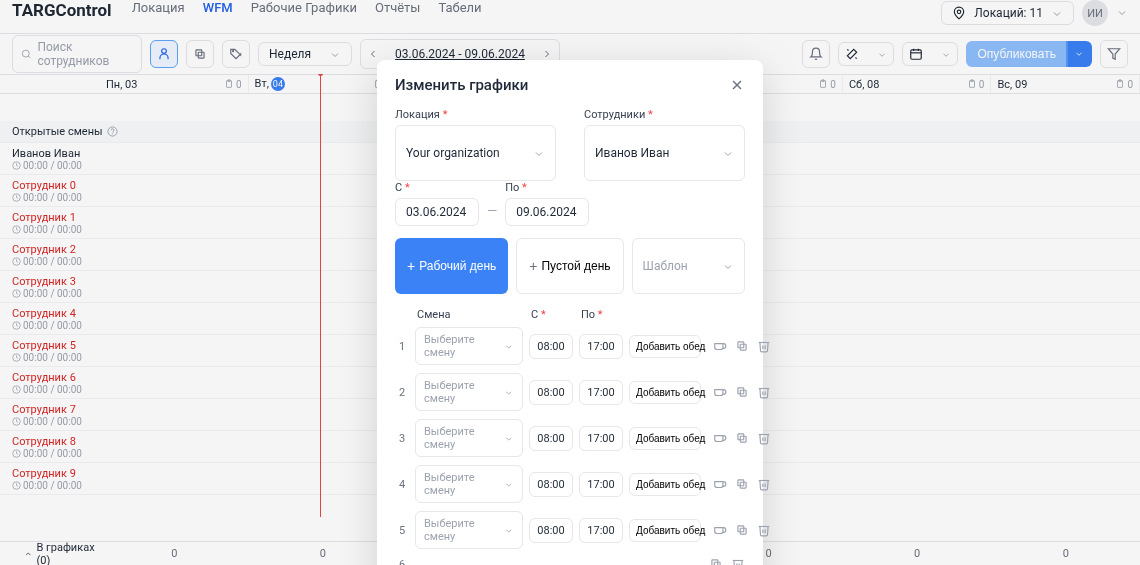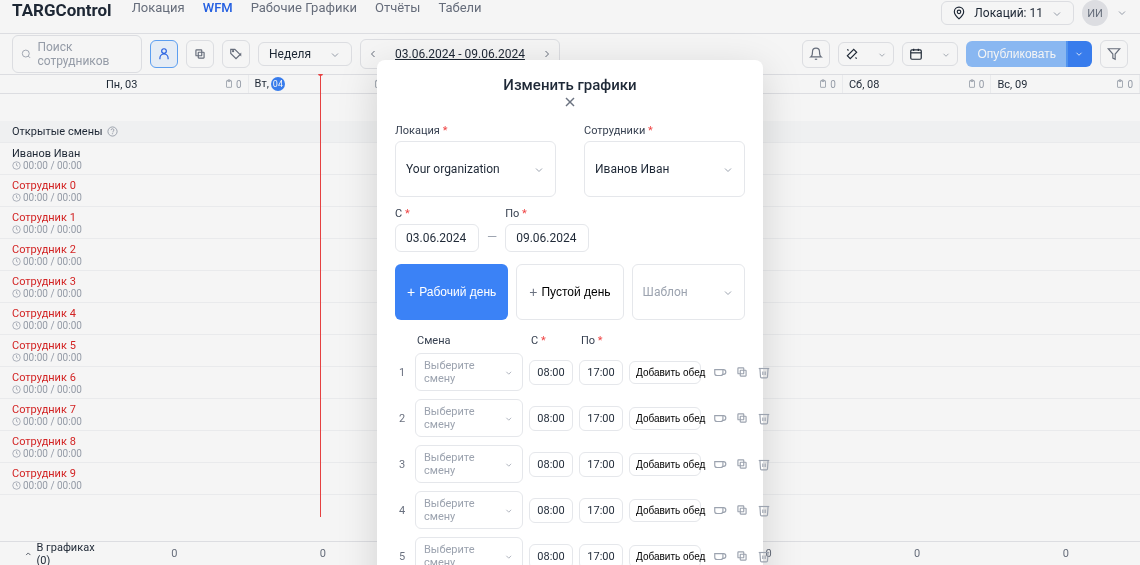--- a/index.html
+++ b/index.html
@@ -39,24 +39,24 @@
 .row-cell { flex: 1; border-right: 1px solid #f3f4f6; }
 .redline { position: absolute; top: 0; bottom: 24px; width: 1px; background: #ef4444; left: 320px; z-index: 1; }
 .redline::before { content: ''; position: absolute; top: -3px; left: -2px; width: 5px; height: 5px; background: #ef4444; border-radius: 50%; }
 .open-row { background: #f9fafb; display: flex; align-items: center; height: 22px; padding-left: 12px; font-size: 11px; gap: 4px; border-bottom: 1px solid #f3f4f6; margin-top: 27px; }
 .footer { position: absolute; bottom: 0; left: 0; right: 0; height: 24px; border-top: 1px solid #e5e7eb; display: flex; align-items: center; font-size: 11px; }
 .footer-first { width: 100px; padding-left: 24px; display: flex; align-items: center; gap: 4px; }
 .footer-cell { flex: 1; text-align: center; color: #6b7280; }
 
 .overlay { position: absolute; inset: 0; background: rgba(0,0,0,0.04); display: flex; align-items: flex-start; justify-content: center; padding-top: 60px; z-index: 10; }
 .modal { width: 386px; background: #fff; border-radius: 8px; box-shadow: 0 10px 40px rgba(0,0,0,0.15); padding: 16px 18px; }
-.modal-head { display: flex; justify-content: space-between; align-items: center; margin-bottom: 14px; flex-direction: column; }
+.modal-head { display: flex; justify-content: space-between; align-items: center; margin-bottom: 14px; }
 .modal-title { font-size: 15px; font-weight: 500; }
 .close-x { cursor: pointer; color: #6b7280; }
-.form-row { display: flex; gap: 28px; margin-bottom: 10px; }
+.form-row { display: flex; gap: 28px; }
 .form-col { flex: 1; display: flex; flex-direction: column; gap: 4px; }
 .lbl { font-size: 11px; color: #374151; }
 .req { color: #ef4444; }
 .input, .select { border: 1px solid #e5e7eb; border-radius: 6px; padding: 20px 10px; font-size: 12px; background: #fff; display: flex; justify-content: space-between; align-items: center; cursor: pointer; }
 .date-row { display: flex; align-items: center; gap: 8px; margin-bottom: 12px; }
 .date-col { display: flex; flex-direction: column; gap: 4px; }
 .date-input { border: 1px solid #e5e7eb; border-radius: 6px; padding: 6px 10px; font-size: 12px; width: 84px; }
 .dash { color: #9ca3af; margin-top: 14px; }
 .btn-row { display: flex; gap: 8px; margin-bottom: 14px; }
 .btn-prim { background: #3b82f6; color: #fff; border: none; border-radius: 6px; padding: 6px 12px; font-size: 12px; display: flex; align-items: center; gap: 4px; cursor: pointer; }

